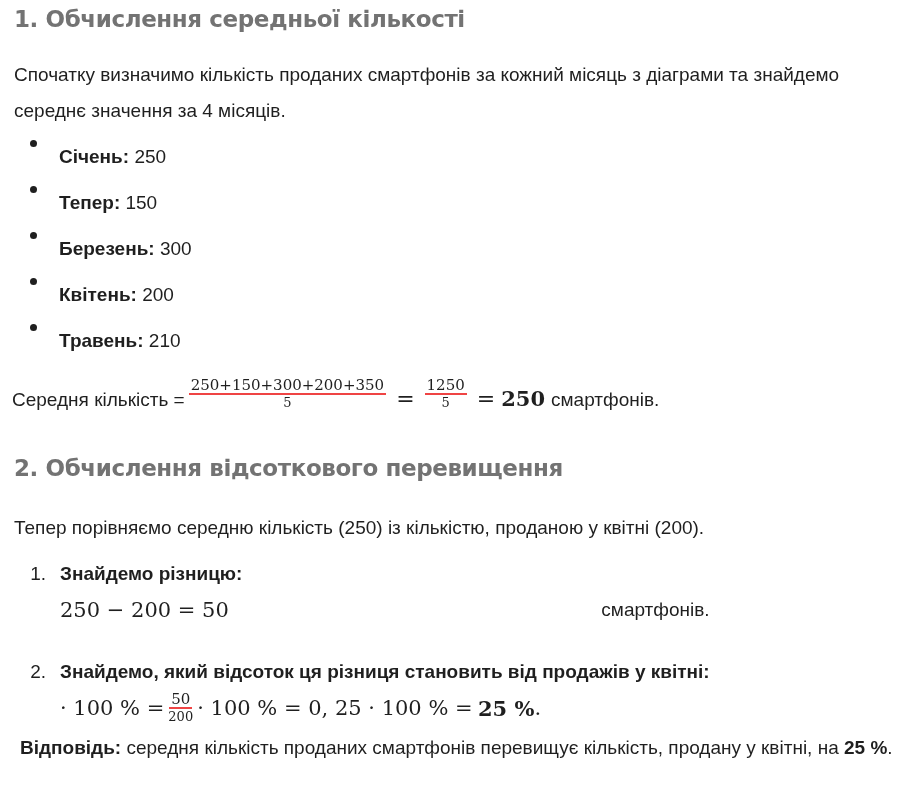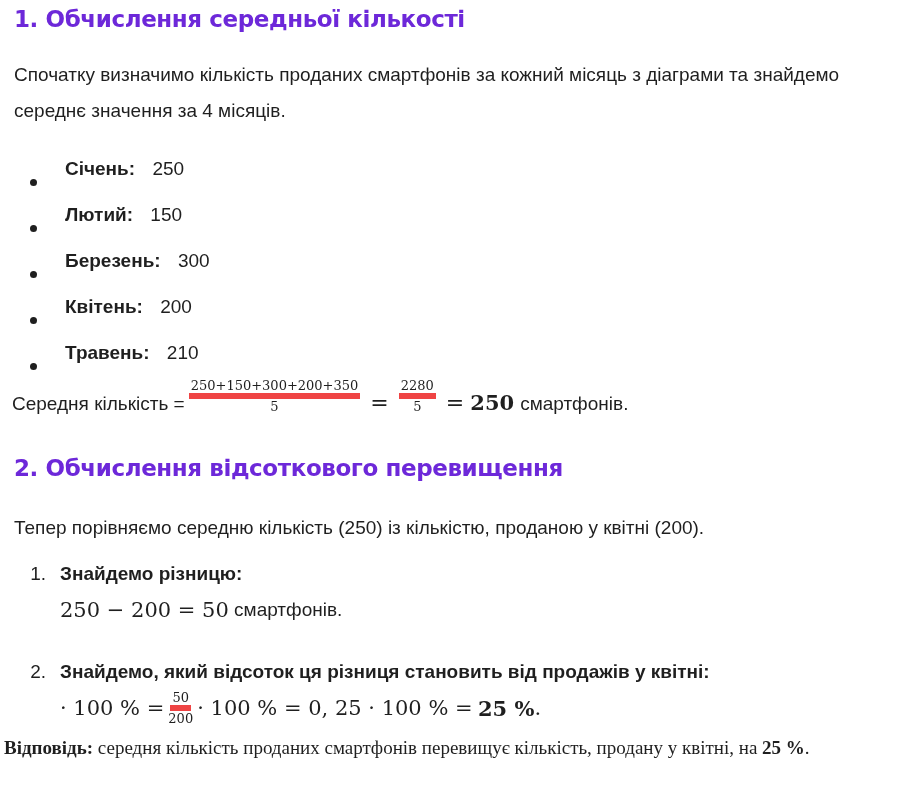--- a/index.html
+++ b/index.html
@@ -5,72 +5,72 @@
   html, body { margin: 0; padding: 0; background: #ffffff; }
   body {
     width: 912px; height: 807px; overflow: hidden;
     font-family: "Liberation Sans", "DejaVu Sans", sans-serif;
     color: #1f1f1f; font-size: 19px;
   }
   .page { position: relative; padding: 0 0 0 14px; }
   h2 {
     font-family: "DejaVu Sans", "Liberation Sans", sans-serif;
     font-size: 23px; font-weight: bold; margin: 0; letter-spacing: -0.4px;
-    color: #6d28d9;
+    color: #737373;
   }
   .h1 { position: absolute; top: 6px; left: 14px; }
   .p { position: absolute; left: 14px; line-height: 36px; }
   .p1 { top: 57px; width: 880px; }
   ul.months { position: absolute; top: 140px; left: 14px; margin: 0; padding: 0; list-style: none; }
-  ul.months li { height: 46px; line-height: 34px; display: flex; align-items: flex-end; gap: 6px; }
+  ul.months li { height: 46px; line-height: 34px; display: flex; align-items: flex-start; }
   ul.months li .bullet { width: 7px; height: 7px; border-radius: 50%; background: #1f1f1f; margin: 0 22px 0 16px; }
   b, .bold { font-weight: bold; }
   .math { font-family: "DejaVu Serif", "Liberation Serif", serif; }
   .frac { display: inline-flex; flex-direction: column; align-items: center; vertical-align: middle; margin: 0 4px; }
-  .frac .num { font-size: 13px; line-height: 15px; padding: 0 2px; border-bottom: 6px solid #ef4444; }
+  .frac .num { font-size: 15px; line-height: 15px; padding: 0 2px; border-bottom: 2px solid #ef4444; }
   .frac .den { font-size: 13px; line-height: 16px; }
   .avg { position: absolute; top: 378px; left: 12px; display: flex; align-items: flex-end; white-space: nowrap; }
   .eq { font-family: "DejaVu Serif", serif; font-size: 22px; margin: 0 6px; }
   .big { font-family: "DejaVu Serif", serif; font-size: 21px; font-weight: bold; margin-right: 6px; }
   .h2 { position: absolute; top: 455px; left: 14px; }
   .p2 { top: 510px; }
   ol.steps { position: absolute; top: 558px; left: 14px; margin: 0; padding: 0; list-style: none; }
   .step-head { display: flex; line-height: 32px; }
   .step-num { width: 46px; text-align: right; padding-right: 14px; box-sizing: border-box; }
   .step-body { margin-left: 46px; display: flex; align-items: center; white-space: nowrap; }
-  .s1 .step-body { height: 40px; }
+  .s1 .step-body { height: 40px; justify-content: space-between; }
   .s2 { margin-top: 26px; }
   .mathtxt { font-family: "DejaVu Serif", serif; font-size: 21px; }
-  .answer { position: absolute; top: 730px; left: 4px; line-height: 36px; width: 890px; font-family: Liberation Serif, serif; }
+  .answer { position: absolute; top: 730px; left: 20px; line-height: 36px; width: 890px; }
 </style>
 </head>
 <body>
 
 <div class="page">
 
   <h2 class="h1">1. Обчислення середньої кількості</h2>
   <div class="p p1">Спочатку визначимо кількість проданих смартфонів за кожний місяць з діаграми та знайдемо середнє значення за 4 місяців.</div>
 
   <ul class="months">
     <li><span class="bullet"></span><b>Січень:</b>&nbsp;<span>250</span></li>
-    <li><span class="bullet"></span><b>Лютий:</b>&nbsp;<span>150</span></li>
+    <li><span class="bullet"></span><b>Тепер:</b>&nbsp;<span>150</span></li>
     <li><span class="bullet"></span><b>Березень:</b>&nbsp;<span>300</span></li>
     <li><span class="bullet"></span><b>Квітень:</b>&nbsp;<span>200</span></li>
     <li><span class="bullet"></span><b>Травень:</b>&nbsp;<span>210</span></li>
   </ul>
 
   <div class="avg">
     <span>Середня кількість =</span>
     <span class="frac math">
       <span class="num">250+150+300+200+350</span>
       <span class="den">5</span>
     </span>
     <span class="eq">=</span>
     <span class="frac math">
-      <span class="num">2280</span>
+      <span class="num">1250</span>
       <span class="den">5</span>
     </span>
     <span class="eq">=</span>
     <span class="big">250</span>
     <span>смартфонів.</span>
   </div>
 
   <h2 class="h2">2. Обчислення відсоткового перевищення</h2>
   <div class="p p2">Тепер порівняємо середню кількість (250) із кількістю, проданою у квітні (200).</div>
 

